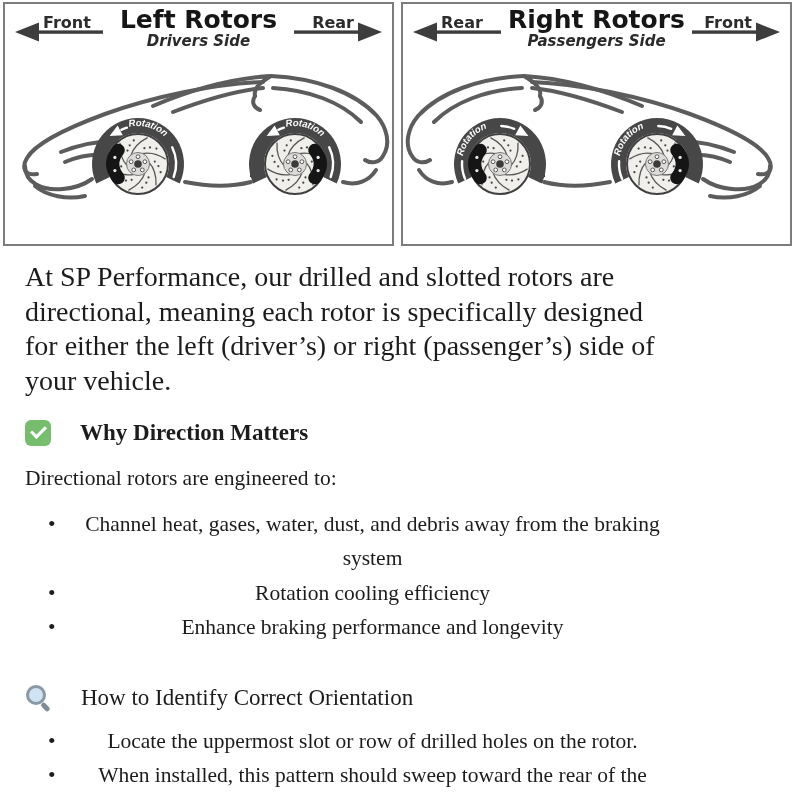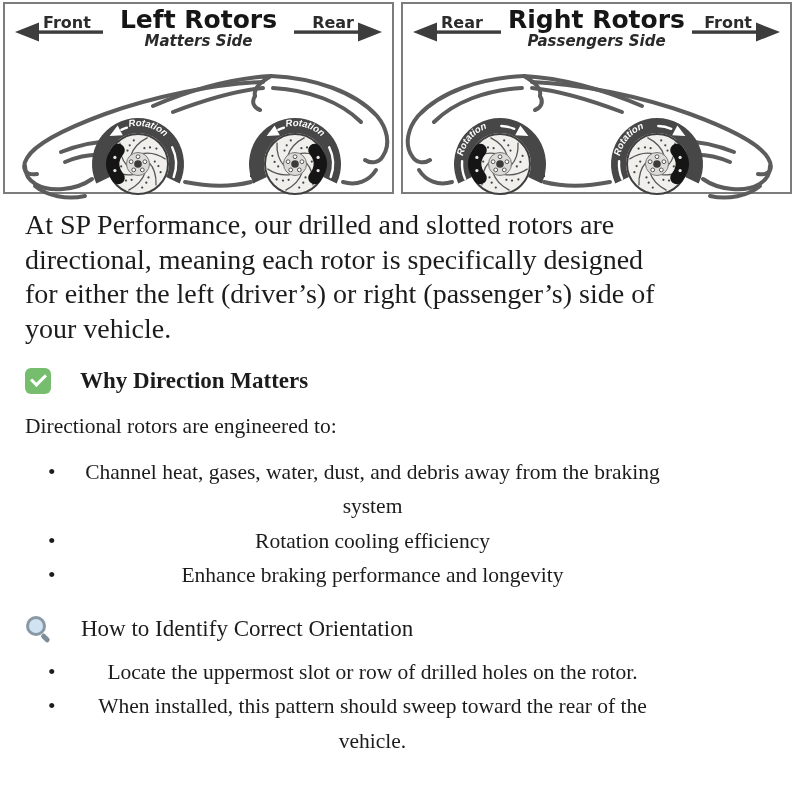--- a/index.html
+++ b/index.html
@@ -1,33 +1,33 @@
 <!DOCTYPE html>
 <html style="--check-green: #77bd6e; --magnifier-blue: #cfe3f3;"><head>
 <meta charset="utf-8">
 <style>
   html,body{margin:0;padding:0;background:#fff;}
   body{width:800px;height:800px;overflow:hidden;font-family:"Liberation Serif",serif;color:#1c1c1c;}
 
   
   .diagram{display:flex;gap:7px;padding:2px 3px 0 3px;}
-  .panel{position:relative;width:391px;height:192px;border:2px solid #7c7c7c;background:#fff;box-sizing:border-box;}
+  .panel{position:relative;width:391px;height:244px;border:2px solid #7c7c7c;background:#fff;box-sizing:border-box;}
   .panel-head-center{position:absolute;top:2px;left:50%;transform:translateX(-50%);text-align:center;width:240px;}
   .panel-title{font:700 25px "DejaVu Sans",sans-serif;color:#161616;line-height:27px;}
   .panel-sub{font:italic 700 15px "DejaVu Sans",sans-serif;color:#2a2a2a;line-height:17px;}
   .dir-arrow{position:absolute;top:8px;}
   .dir-arrow.left{left:8px;}
   .dir-arrow.right{right:8px;}
   .car-svg{position:absolute;left:0;top:56px;}
 
   
   .content{padding:0 25px;}
   .intro{margin:14px 0 0 0;font-size:28px;line-height:34.5px;max-width:655px;}
   .sec-head{display:flex;align-items:center;gap:29px;margin:20px 0 0 0;font-size:23px;font-weight:700;line-height:30px;}
-  .sec-head.regular{font-weight:400;margin-top:21px;align-items:center;}
+  .sec-head.regular{font-weight:400;margin-top:38px;align-items:center;}
   .lead{margin:13px 0 0 0;font-size:21.5px;line-height:34.5px;}
   ul.blist{margin:11px 0 0 0;padding:0 0 0 23px;list-style:none;text-align:center;}
   ul.blist li{position:relative;padding-left:17px;font-size:21.5px;line-height:34.5px;max-width:615px;}
   ul.blist li::before{content:"\2022";position:absolute;left:0;top:0;}
 
   
   .check-icon{width:26px;height:26px;background:var(--check-green,#77bd6e);border-radius:6px;position:relative;flex:0 0 auto;}
   .check-icon::after{content:"";position:absolute;left:6px;top:6px;width:12px;height:6px;
     border-left:3.5px solid #fff;border-bottom:3.5px solid #fff;transform:rotate(-45deg);}
   
@@ -45,21 +45,21 @@
   <div class="diagram">
 
     <div class="panel">
       <svg class="dir-arrow left" width="92" height="30" viewBox="0 0 92 30">
         <polygon points="2,20 26,10.5 26,29.5" fill="#3d3d3d"></polygon>
         <rect x="24" y="18.4" width="66" height="3.4" fill="#3d3d3d"></rect>
         <text x="30" y="16" font-family="DejaVu Sans, sans-serif" font-size="16" font-weight="bold" fill="#2c2c2c">Front</text>
       </svg>
       <div class="panel-head-center">
         <div class="panel-title">Left Rotors</div>
-        <div class="panel-sub">Matters Side</div>
+        <div class="panel-sub">Drivers Side</div>
       </div>
       <svg class="dir-arrow right" width="92" height="30" viewBox="0 0 92 30">
         <polygon points="90,20 66,10.5 66,29.5" fill="#3d3d3d"></polygon>
         <rect x="2" y="18.4" width="66" height="3.4" fill="#3d3d3d"></rect>
         <text x="62" y="16" text-anchor="end" font-family="DejaVu Sans, sans-serif" font-size="16" font-weight="bold" fill="#2c2c2c">Rear</text>
       </svg>
       <svg class="car-svg" id="car-left" width="387" height="152" viewBox="0 0 387 152">
           <g>
             <path d="M258 22 C210 24 150 36 100 54 C62 68 30 84 22 98 C16 108 20 116 32 114" fill="none" stroke="#5c5c5c" stroke-width="4" stroke-linecap="round"></path>
             <path d="M20 106 C20 122 36 131 58 129 C70 128 80 124 87 119" fill="none" stroke="#5c5c5c" stroke-width="4" stroke-linecap="round"></path>

